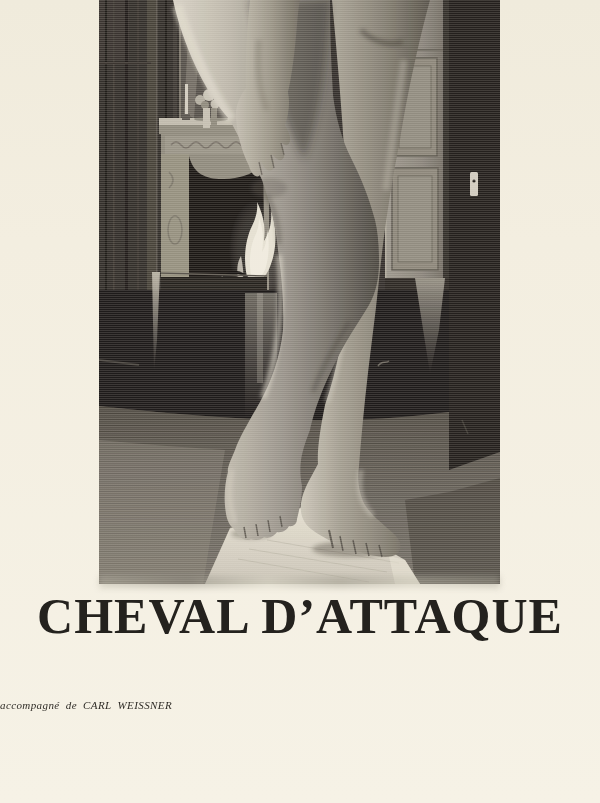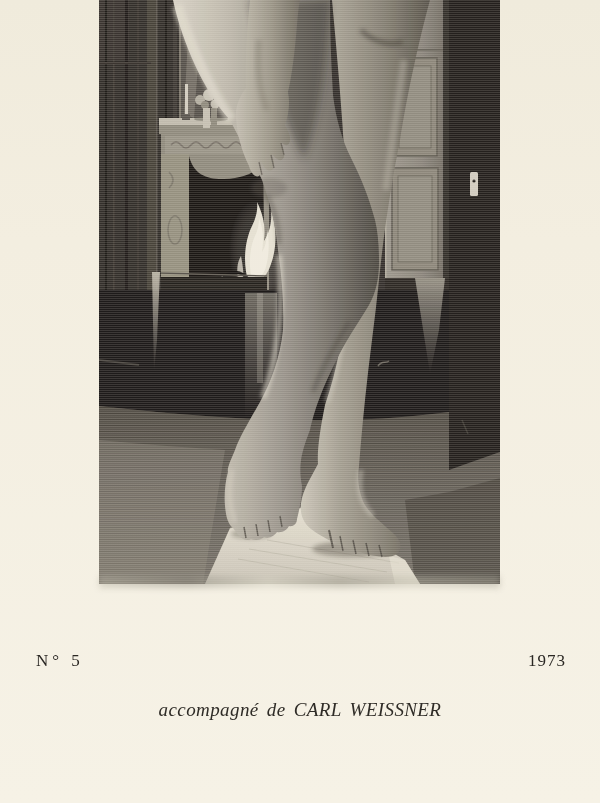--- a/index.html
+++ b/index.html
@@ -46,21 +46,21 @@
   }
   .issue-no{position:absolute;left:0;top:0;letter-spacing:4px;}
   .year{position:absolute;right:0;top:0;letter-spacing:1px;}
   .special{
     position:absolute;left:0;right:0;top:679px;
     text-align:center;font-size:17px;font-style:italic;font-weight:700;
     letter-spacing:1px;word-spacing:11px;color:#2a2723;
   }
   .accompanied{
     position:absolute;left:0;right:0;top:699px;
-    text-align:center;font-size:19px;font-style:italic;
+    font-size:11px;font-style:italic;
     letter-spacing:.4px;word-spacing:3px;color:#2f2c27;
   }
 </style>
 </head>
 <body>
 
 <div class="page">
 
   <div class="photo" role="img" aria-label="Black-and-white photograph: bare legs of a standing nude figure, one hand resting on the thigh, feet crossed on a pale strip laid over a carpet; behind them a carved marble fireplace with a burning fire, a mirror with flowers and a candle on the mantel, dark panelled walls and an open door at the right.">
     <svg viewBox="0 0 401 584" xmlns="http://www.w3.org/2000/svg">
@@ -275,21 +275,18 @@
       </g>
 
       <rect x="0" y="0" width="401" height="584" fill="#2a2620" opacity="0.04"></rect>
     </svg>
     <div class="wash"></div>
     <div class="scan"></div>
   </div>
 
   <div class="blur-strip"></div>
 
-
-  <div class="issue-row">
-    <span class="issue-no">N° 5</span>
-    <span class="year">1973</span>
-  </div>
+  <div class="title">CHEVAL D’ATTAQUE</div>
+
 
   <div class="accompanied">accompagné de CARL WEISSNER</div>
 
 </div>
 
 </body></html>

